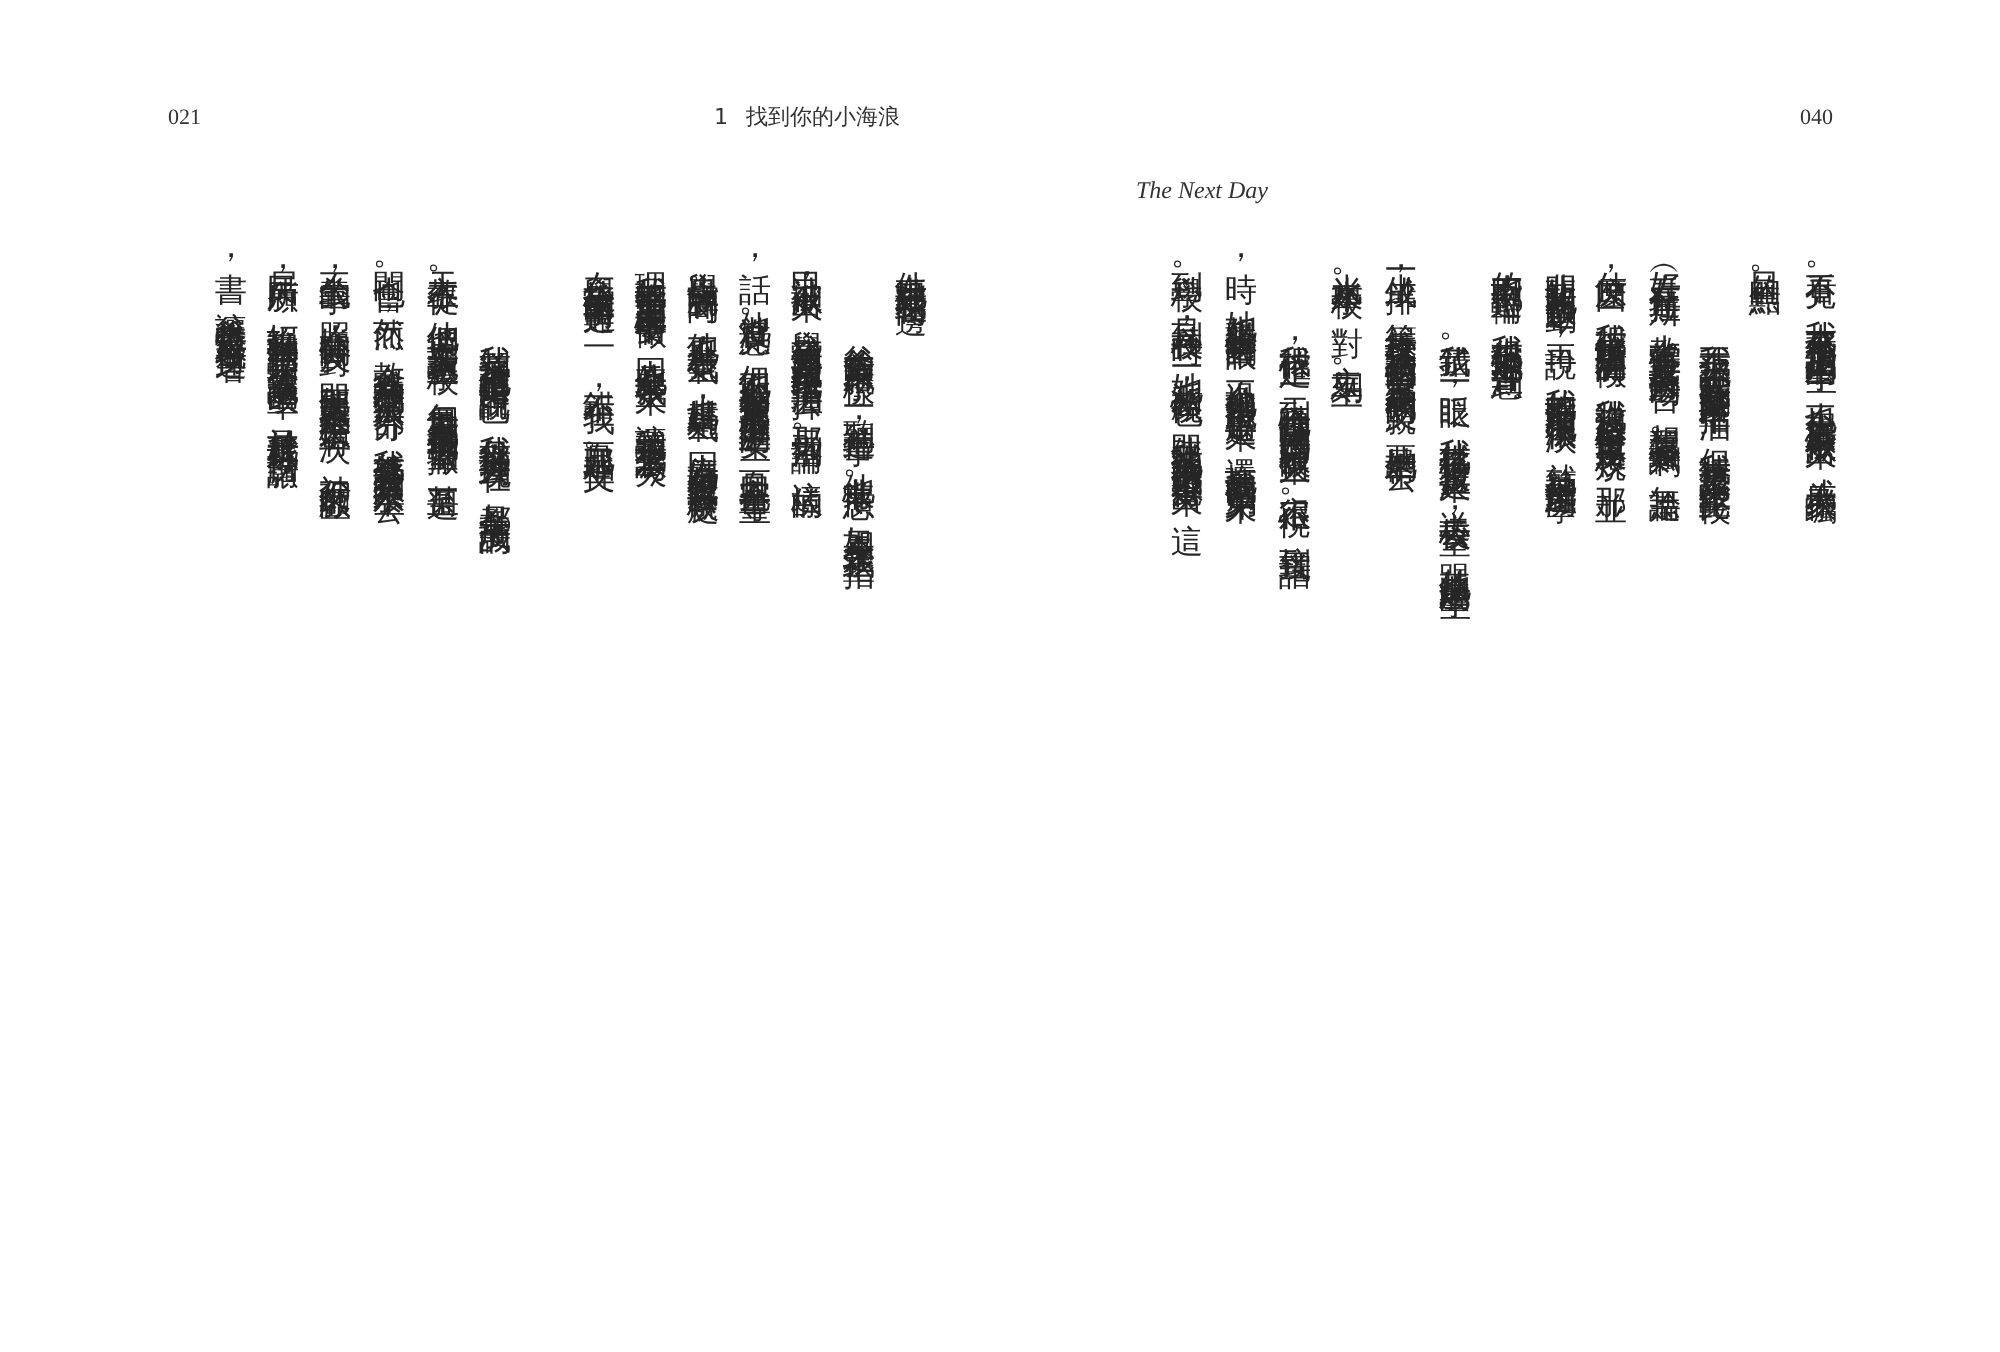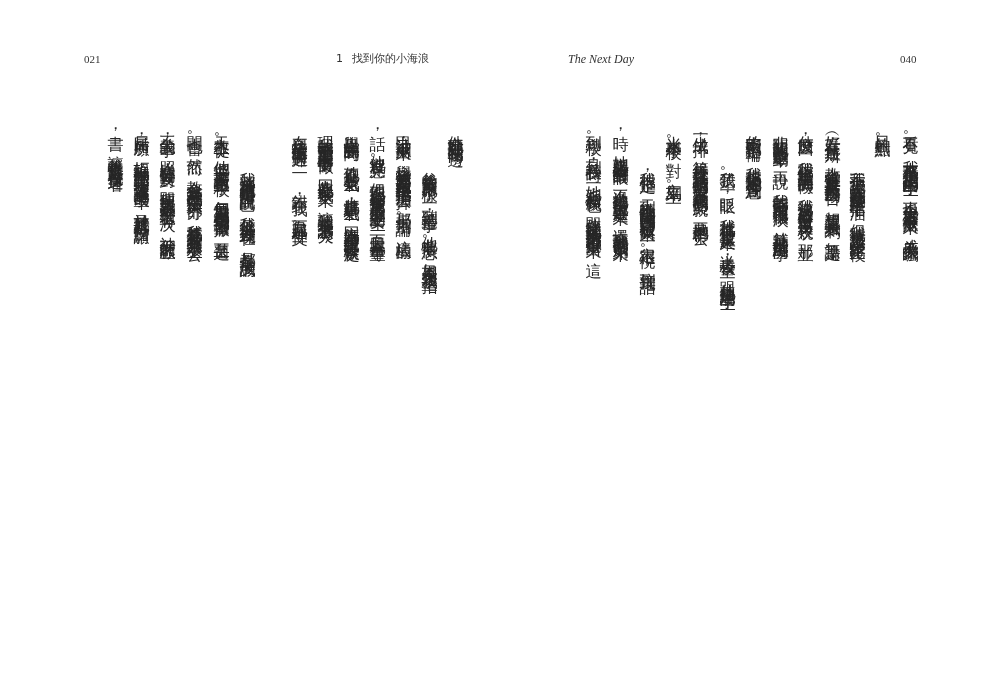--- a/index.html
+++ b/index.html
@@ -64,41 +64,41 @@
   }
   .col.indent { padding-top: 36px; }
 </style>
 </head>
 <body>
 
 <div class="spread">
 
   <div class="page page-left">
     <div class="header-text folio" style="left:84px;">021</div>
-    <div class="header-text running-head-left" style="left:336px;">
+    <div class="header-text running-head-left" style="left:357px;">
       <span class="chap-num">1</span><span>找到你的小海浪</span>
     </div>
 
     <div class="col" style="left:445px;">件事她跟我站在同一邊。</div>
     <div class="col indent" style="left:419px;">爸爸的反應就不一樣了。一聽到這件事，他非常憤怒。如果今天是我塗了指</div>
     <div class="col" style="left:393px;">甲油被揪出來，學校發通知書要我回家後把指甲油去掉，那另當別論。這樣的</div>
     <div class="col" style="left:367px;">話，他就沒意見。但他不敢相信神父竟然那樣羞辱班上的女生，而且完全不尊重</div>
     <div class="col" style="left:341px;">學生母親的時間。他不只替我生氣，也替媽媽生氣，因為媽媽有著比趕去學校處</div>
     <div class="col" style="left:315px;">理我的指甲油更重要的事情要做。因此他要我坐下來，讓我知道我不該為了今天</div>
     <div class="col" style="left:289px;">在學校發生的事而難過——錯不在我，而是那些神父。</div>
     <div class="col indent" style="left:237px;">我知道這番話他不是隨口說說而已。我父母從過去到現在，都是非常虔誠的</div>
     <div class="col" style="left:211px;">天主教徒。他們送兒女去讀天主教學校，每個星期日都帶我們去望彌撒，甚至週</div>
     <div class="col" style="left:184px;">間也會。然而，教會雖然占我們生活很大一部分，我爸媽要是看到教區發生不公</div>
     <div class="col" style="left:157px;">不義的事，照樣會公開反對，即便那表示要跟神父槓上（有一次，神父不顧教區</div>
     <div class="col" style="left:131px;">居民所願，拒絕推動梵諦岡第二屆大公會議通過的改革，於是我媽打了一份請願</div>
     <div class="col" style="left:105px;">書，讓爸爸收集了好幾百份連署）。</div>
   </div>
 
   <div class="page page-right">
-    <div class="header-text running-head-right" style="left:68px;">The Next Day</div>
+    <div class="header-text running-head-right" style="left:68px;margin-top:36px;">The Next Day</div>
     <div class="header-text folio" style="left:400px;">040</div>
 
     <div class="col" style="left:400px;">看不見。我本來就不是調皮搗蛋的學生，也不想大庭廣眾被揪出來，成為大家矚</div>
     <div class="col" style="left:372px;">目的焦點。</div>
     <div class="col indent" style="left:347px;">我不太記得那一天我為什麼剛好塗了指甲油，但我猜應該是為了上教堂比較</div>
     <div class="col" style="left:322px;">好看（在達拉斯，上教堂確實是要盛裝打扮的場合），想想還真是諷刺。無論是</div>
     <div class="col" style="left:295px;">什麼原因，我很確定塗指甲油的時候，我從沒想過自己這麼做違反了校規。那並</div>
     <div class="col" style="left:270px;">非明知故犯的叛逆舉動。再說，我的指甲油顏色很淡很淡，就算神父把全班同學</div>
     <div class="col" style="left:243px;">的指甲都巡一輪，我也很確定他不會注意到。</div>
     <div class="col indent" style="left:217px;">我錯了。一眨眼，我就從椅子上被拉起來，送去校長室，跟其他違規的學生</div>

